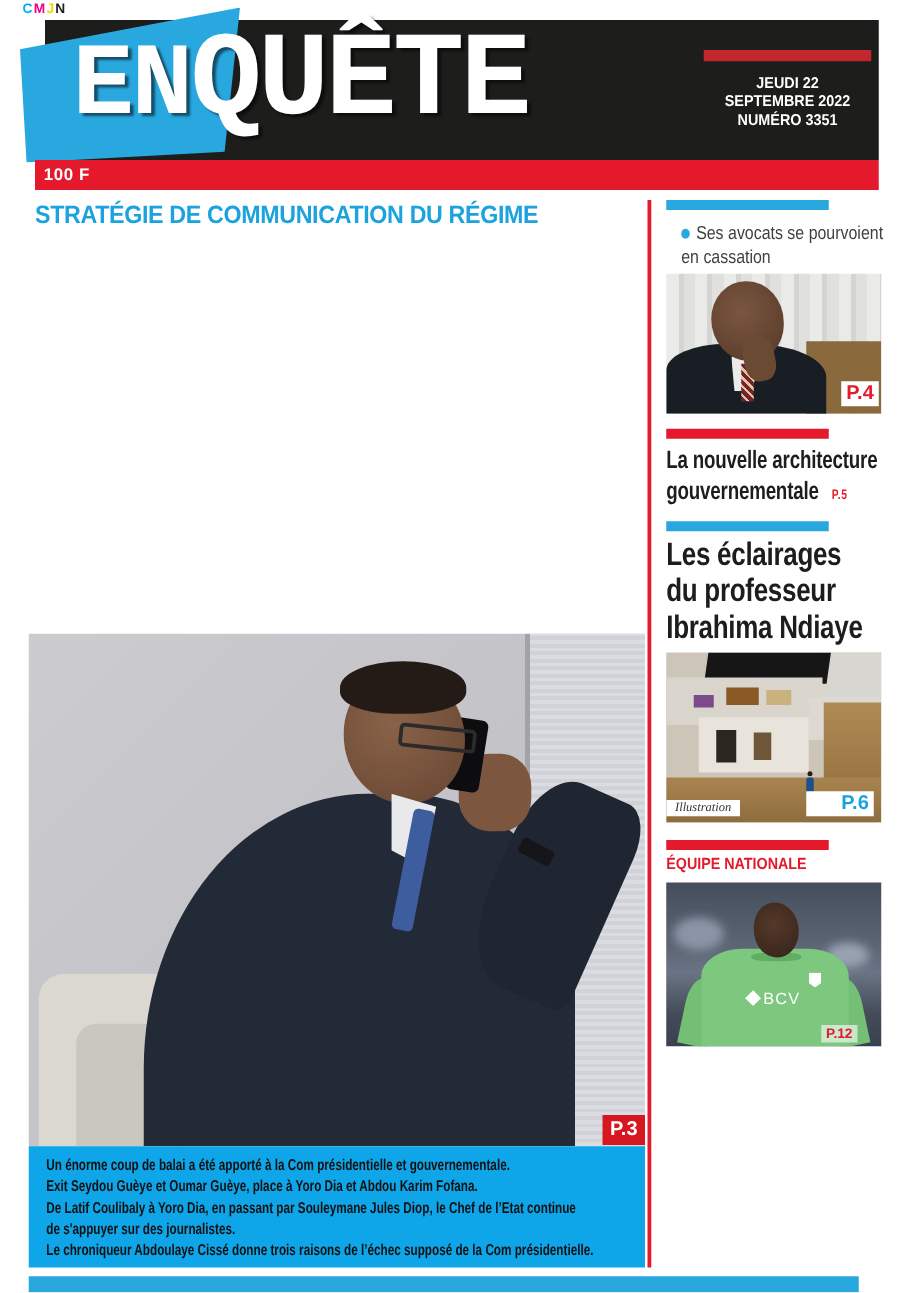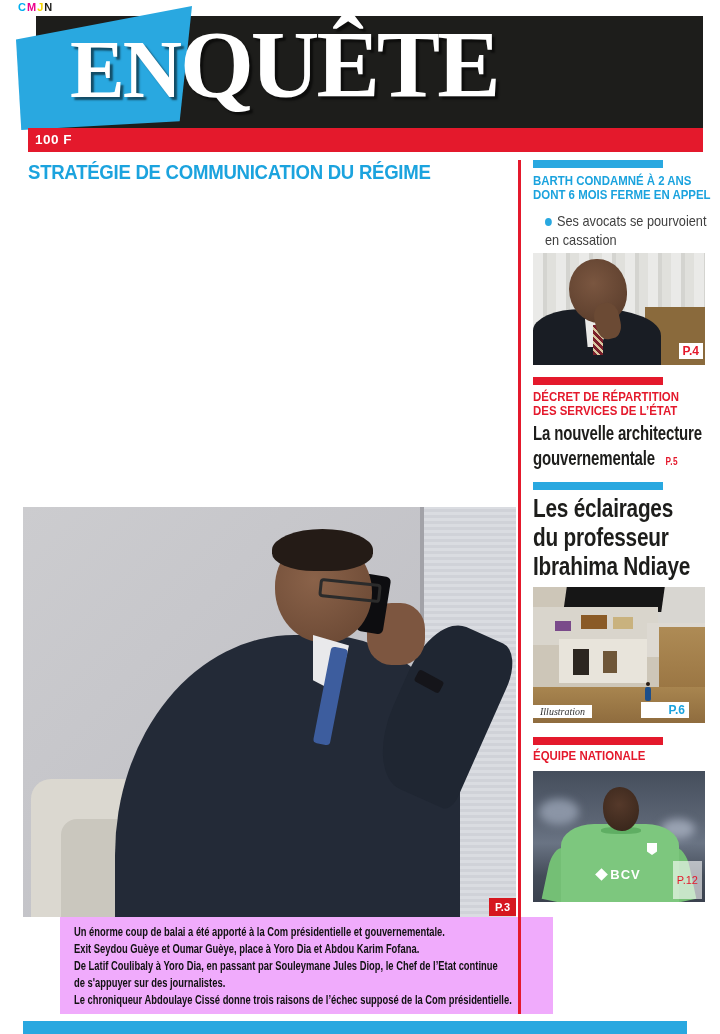--- a/index.html
+++ b/index.html
@@ -9,22 +9,22 @@
   
   .cmjn{position:absolute;left:18px;top:1px;font-size:11px;font-weight:bold;letter-spacing:1px;}
   .cmjn span{display:inline-block;}
   .c-cyan{color:#00aeef}.c-mag{color:#ec008c}.c-yel{color:#f5d400}.c-blk{color:#1d1d1b}
 
   
   .banner{position:absolute;left:36px;top:16px;width:667px;height:112px;background:#1d1d1b;}
   .blue-shape{position:absolute;left:16px;top:6px;width:176px;height:124px;background:#29a8e0;
       clip-path:polygon(0 27%,100% 0,93% 93%,3% 100%);}
   .logo-text{position:absolute;left:58px;top:6px;width:520px;height:120px;color:#ffffff;
-      font-family:Liberation Serif, serif;font-weight:bold;white-space:nowrap;
-      text-shadow:3px 3px 2px rgba(0,0,0,.55);margin-left:12px;}
+      font-family:Liberation Mono, monospace;font-weight:bold;white-space:nowrap;
+      text-shadow:3px 3px 2px rgba(0,0,0,.55);}
   .logo-text .p1{font-size:82px;line-height:118px;vertical-align:baseline;letter-spacing:-2px;}
   .logo-text .p2{font-size:95px;line-height:118px;vertical-align:baseline;letter-spacing:-3px;}
   .issue-box{position:absolute;left:563px;top:40px;width:134px;text-align:center;}
   .issue-bar{height:9px;background:#c1272d;margin-bottom:10px;}
   .issue-line{color:#ffffff;font-size:12.5px;font-weight:bold;line-height:15px;
       transform:scaleX(.92);transform-origin:center;white-space:nowrap;}
   .price-stripe{position:absolute;left:28px;top:128px;width:675px;height:24px;background:#e4192c;}
   .price{position:absolute;left:7px;top:4px;color:#ffffff;font-size:13.5px;font-weight:bold;letter-spacing:.5px;}
 
   
@@ -56,24 +56,24 @@
       border-radius:50% 50% 42% 42%;}
   .glasses{position:absolute;left:296px;top:74px;width:56px;height:13px;border:3px solid #2b2b2b;
       border-radius:4px;transform:rotate(6deg);}
   .shirt{position:absolute;left:290px;top:128px;width:36px;height:58px;background:#e9e9eb;
       clip-path:polygon(0 0,100% 18%,68% 100%,0 78%);}
   .tie{position:absolute;left:299px;top:140px;width:17px;height:98px;background:#3d5d9e;
       border-radius:4px;transform:rotate(11deg);}
   .watch{position:absolute;left:392px;top:168px;width:28px;height:13px;background:#15151a;
       border-radius:3px;transform:rotate(28deg);}
   .badge-p3{position:absolute;right:0;bottom:1px;background:#d6171f;color:#ffffff;
-      font-size:11px;font-weight:bold;padding:3px 6px;}
-
-  .summary-box{position:absolute;left:23px;top:917px;width:493px;height:97px;background:#f0abfc;
-      box-sizing:border-box;padding:7px 14px 0;margin-left:37px;}
+      font-size:16px;font-weight:bold;padding:3px 6px;}
+
+  .summary-box{position:absolute;left:23px;top:917px;width:493px;height:97px;background:#0ea5e9;
+      box-sizing:border-box;padding:7px 14px 0;}
   .summary-box p{margin:0;color:#111111;font-size:12.5px;font-weight:bold;line-height:17px;
       white-space:nowrap;transform:scaleX(.75);transform-origin:left;}
 
   .bottom-bar{position:absolute;left:23px;top:1021px;width:664px;height:13px;background:#29a8e0;}
   .divider{position:absolute;left:518px;top:160px;width:3px;height:854px;background:#e4192c;}
 
   
   .sidebar{position:absolute;left:533px;top:160px;width:172px;}
   .bar{height:8px;width:130px;margin-bottom:6px;}
   .bar-cyan{background:#29a8e0}.bar-red{background:#e4192c}
@@ -83,21 +83,21 @@
   .kick-block{margin-bottom:4px;}
   .h-med{color:#1d1d1b;font-weight:bold;font-size:20px;line-height:25px;white-space:nowrap;
       transform:scaleX(.75);transform-origin:left;letter-spacing:-.2px;}
   .h-big{color:#1d1d1b;font-weight:bold;font-size:26px;line-height:29px;white-space:nowrap;
       transform:scaleX(.8);transform-origin:left;letter-spacing:-.3px;}
   .bullet-item{margin:9px 12px 4px;color:#3f3f3f;font-size:15px;line-height:19px;}
   .bullet-item div{white-space:nowrap;transform:scaleX(.85);transform-origin:left;}
   .dot{display:inline-block;width:8px;height:8px;border-radius:50%;background:#29a8e0;margin-right:6px;}
   .pref-inline{font-size:11px;font-weight:bold;color:#e4192c;margin-left:14px;letter-spacing:.5px;}
   .photo{position:relative;overflow:hidden;width:172px;}
-  .badge-white{position:absolute;background:#ffffff;font-size:12px;font-weight:bold;padding:1px 4px;}
+  .badge-white{position:absolute;background:#ffffff;font-size:16px;font-weight:bold;padding:1px 4px;}
 
   
   .ph-barth{height:112px;margin:4px 0 12px;
       background:repeating-linear-gradient(90deg,#eaeae8 0 10px,#d4d4d0 10px 14px,#e0e0dc 14px 23px);}
   .barth-brown{position:absolute;right:0;bottom:0;width:60px;height:58px;background:#8a6a3c;}
   .barth-body{position:absolute;left:0;bottom:0;width:128px;height:56px;background:#191d24;
       border-radius:38% 48% 0 0;}
   .barth-shirt{position:absolute;left:52px;bottom:18px;width:26px;height:28px;background:#eaeae8;
       clip-path:polygon(0 0,100% 0,60% 100%,10% 100%);}
   .barth-tie{position:absolute;left:60px;bottom:10px;width:10px;height:30px;
@@ -125,61 +125,67 @@
   .flood-water{position:absolute;left:0;bottom:0;width:100%;height:36px;
       background:linear-gradient(180deg,#a8854f,#8f6c3e);}
   .flood-water-r{position:absolute;right:0;top:40px;width:46px;height:76px;
       background:linear-gradient(180deg,#ae8b55,#96713f);}
   .flood-person{position:absolute;right:54px;bottom:22px;width:6px;height:14px;background:#1d4f8a;
       border-radius:2px;}
   .flood-person::after{content:"";position:absolute;left:1px;top:-5px;width:4px;height:4px;
       border-radius:50%;background:#2a1d14;}
   .flood-cap{position:absolute;left:0;bottom:5px;background:#ffffff;color:#333333;
       font-family:"Liberation Serif",serif;font-style:italic;font-size:10px;padding:1px 7px;}
-  .badge-p6{right:16px;bottom:5px;color:#1ba3de;padding-left:28px;}
+  .badge-p6{right:6px;bottom:5px;color:#1ba3de;padding-left:28px;}
 
   
   .ph-gk{height:131px;margin:8px 0 0;
       background:linear-gradient(180deg,#454e5c 0%,#5c6574 38%,#6a7484 55%,#444c59 80%,#3a414e 100%);}
   .gk-blob1{position:absolute;left:6px;top:28px;width:40px;height:26px;background:#8b95a6;
       border-radius:50%;filter:blur(4px);}
   .gk-blob2{position:absolute;right:10px;top:48px;width:34px;height:20px;background:#99a2b2;
       border-radius:50%;filter:blur(4px);}
   .gk-torso{position:absolute;left:28px;bottom:0;width:118px;height:78px;background:#7dc77e;
       border-radius:28% 28% 0 0;}
   .gk-arm-l{position:absolute;left:14px;bottom:0;width:26px;height:54px;background:#74bf75;
       border-radius:40% 40% 0 0;transform:rotate(12deg);}
   .gk-arm-r{position:absolute;right:14px;bottom:0;width:26px;height:54px;background:#74bf75;
       border-radius:40% 40% 0 0;transform:rotate(-12deg);}
   .gk-head{position:absolute;left:70px;top:16px;width:36px;height:44px;border-radius:46% 54% 48% 52%;
       background:radial-gradient(circle at 45% 40%,#55392a,#3a271c 80%);}
   .gk-collar{position:absolute;left:68px;top:56px;width:40px;height:7px;background:#5fae63;
       border-radius:40%;}
-  .gk-chest{position:absolute;left:0;bottom:20px;width:100%;text-align:center;color:#ffffff;
-      font-weight:bold;font-size:13px;letter-spacing:1px;}
+  .gk-chest{position:absolute;left:0;bottom:31px;width:100%;text-align:center;color:#ffffff;
+      font-weight:normal;font-size:13px;letter-spacing:1px;}
   .gk-diamond{display:inline-block;width:9px;height:9px;background:#ffffff;transform:rotate(45deg);
       margin-right:4px;}
   .gk-crest{position:absolute;right:48px;top:72px;width:10px;height:12px;background:#ffffff;
       clip-path:polygon(0 0,100% 0,100% 70%,50% 100%,0 70%);}
-  .badge-p12{position:absolute;right:3px;bottom:3px;color:#e4192c;font-size:11px;font-weight:normal;
-      background:rgba(255,255,255,.6);padding:13px 4px;}
+  .badge-p12{position:absolute;right:19px;bottom:3px;color:#e4192c;font-size:11px;font-weight:bold;
+      background:rgba(255,255,255,.6);padding:1px 4px;}
 </style>
 </head>
 <body>
 
 <div class="page">
 
   <div class="cmjn">
     <span class="c-cyan">C</span><span class="c-mag">M</span><span class="c-yel">J</span><span class="c-blk">N</span>
   </div>
 
   <div class="banner"></div>
   <div class="blue-shape"></div>
   <div class="logo-text">
     <span class="p1">EN</span><span class="p2">QUÊTE</span>
+  </div>
+  <div class="issue-box">
+    <div class="issue-bar"></div>
+    <div class="issue-line">JEUDI 22</div>
+    <div class="issue-line">SEPTEMBRE 2022</div>
+    <div class="issue-line">NUMÉRO 3351</div>
   </div>
   <div class="price-stripe">
     <span class="price">100 F</span>
   </div>
 
   <div class="main-kicker">STRATÉGIE DE COMMUNICATION DU RÉGIME</div>
 
   <div class="main-photo">
     <div class="curtain"></div>
     <div class="chair-a"></div>
@@ -204,43 +210,35 @@
     <p>de s'appuyer sur des journalistes.</p>
     <p>Le chroniqueur Abdoulaye Cissé donne trois raisons de l’échec supposé de la Com présidentielle.</p>
   </div>
 
   <div class="bottom-bar"></div>
   <div class="divider"></div>
 
   <div class="sidebar">
 
     <div class="bar bar-cyan"></div>
-    <div class="kick-block">
-      <div class="kick kick-cyan">BARTH CONDAMNÉ À 2 ANS</div>
-      <div class="kick kick-cyan">DONT 6 MOIS FERME EN APPEL</div>
-    </div>
     <div class="bullet-item">
       <div><span class="dot"></span><span>Ses avocats se pourvoient</span></div>
       <div>en cassation</div>
     </div>
     <div class="photo ph-barth">
       <div class="barth-brown"></div>
       <div class="barth-body"></div>
       <div class="barth-shirt"></div>
       <div class="barth-tie"></div>
       <div class="barth-head"></div>
       <div class="barth-hand"></div>
       <div class="badge-white badge-p4">P.4</div>
     </div>
 
     <div class="bar bar-red" style="margin-bottom:5px;"></div>
-    <div class="kick-block" style="margin-bottom:3px;">
-      <div class="kick kick-red">DÉCRET DE RÉPARTITION</div>
-      <div class="kick kick-red">DES SERVICES DE L’ÉTAT</div>
-    </div>
     <div style="margin-bottom:8px;">
       <div class="h-med">La nouvelle architecture</div>
       <div class="h-med"><span>gouvernementale</span><span class="pref-inline">P.5</span></div>
     </div>
 
     <div class="bar bar-cyan" style="margin-bottom:4px;"></div>
     <div>
       <div class="h-big">Les éclairages</div>
       <div class="h-big">du professeur</div>
       <div class="h-big">Ibrahima Ndiaye</div>

